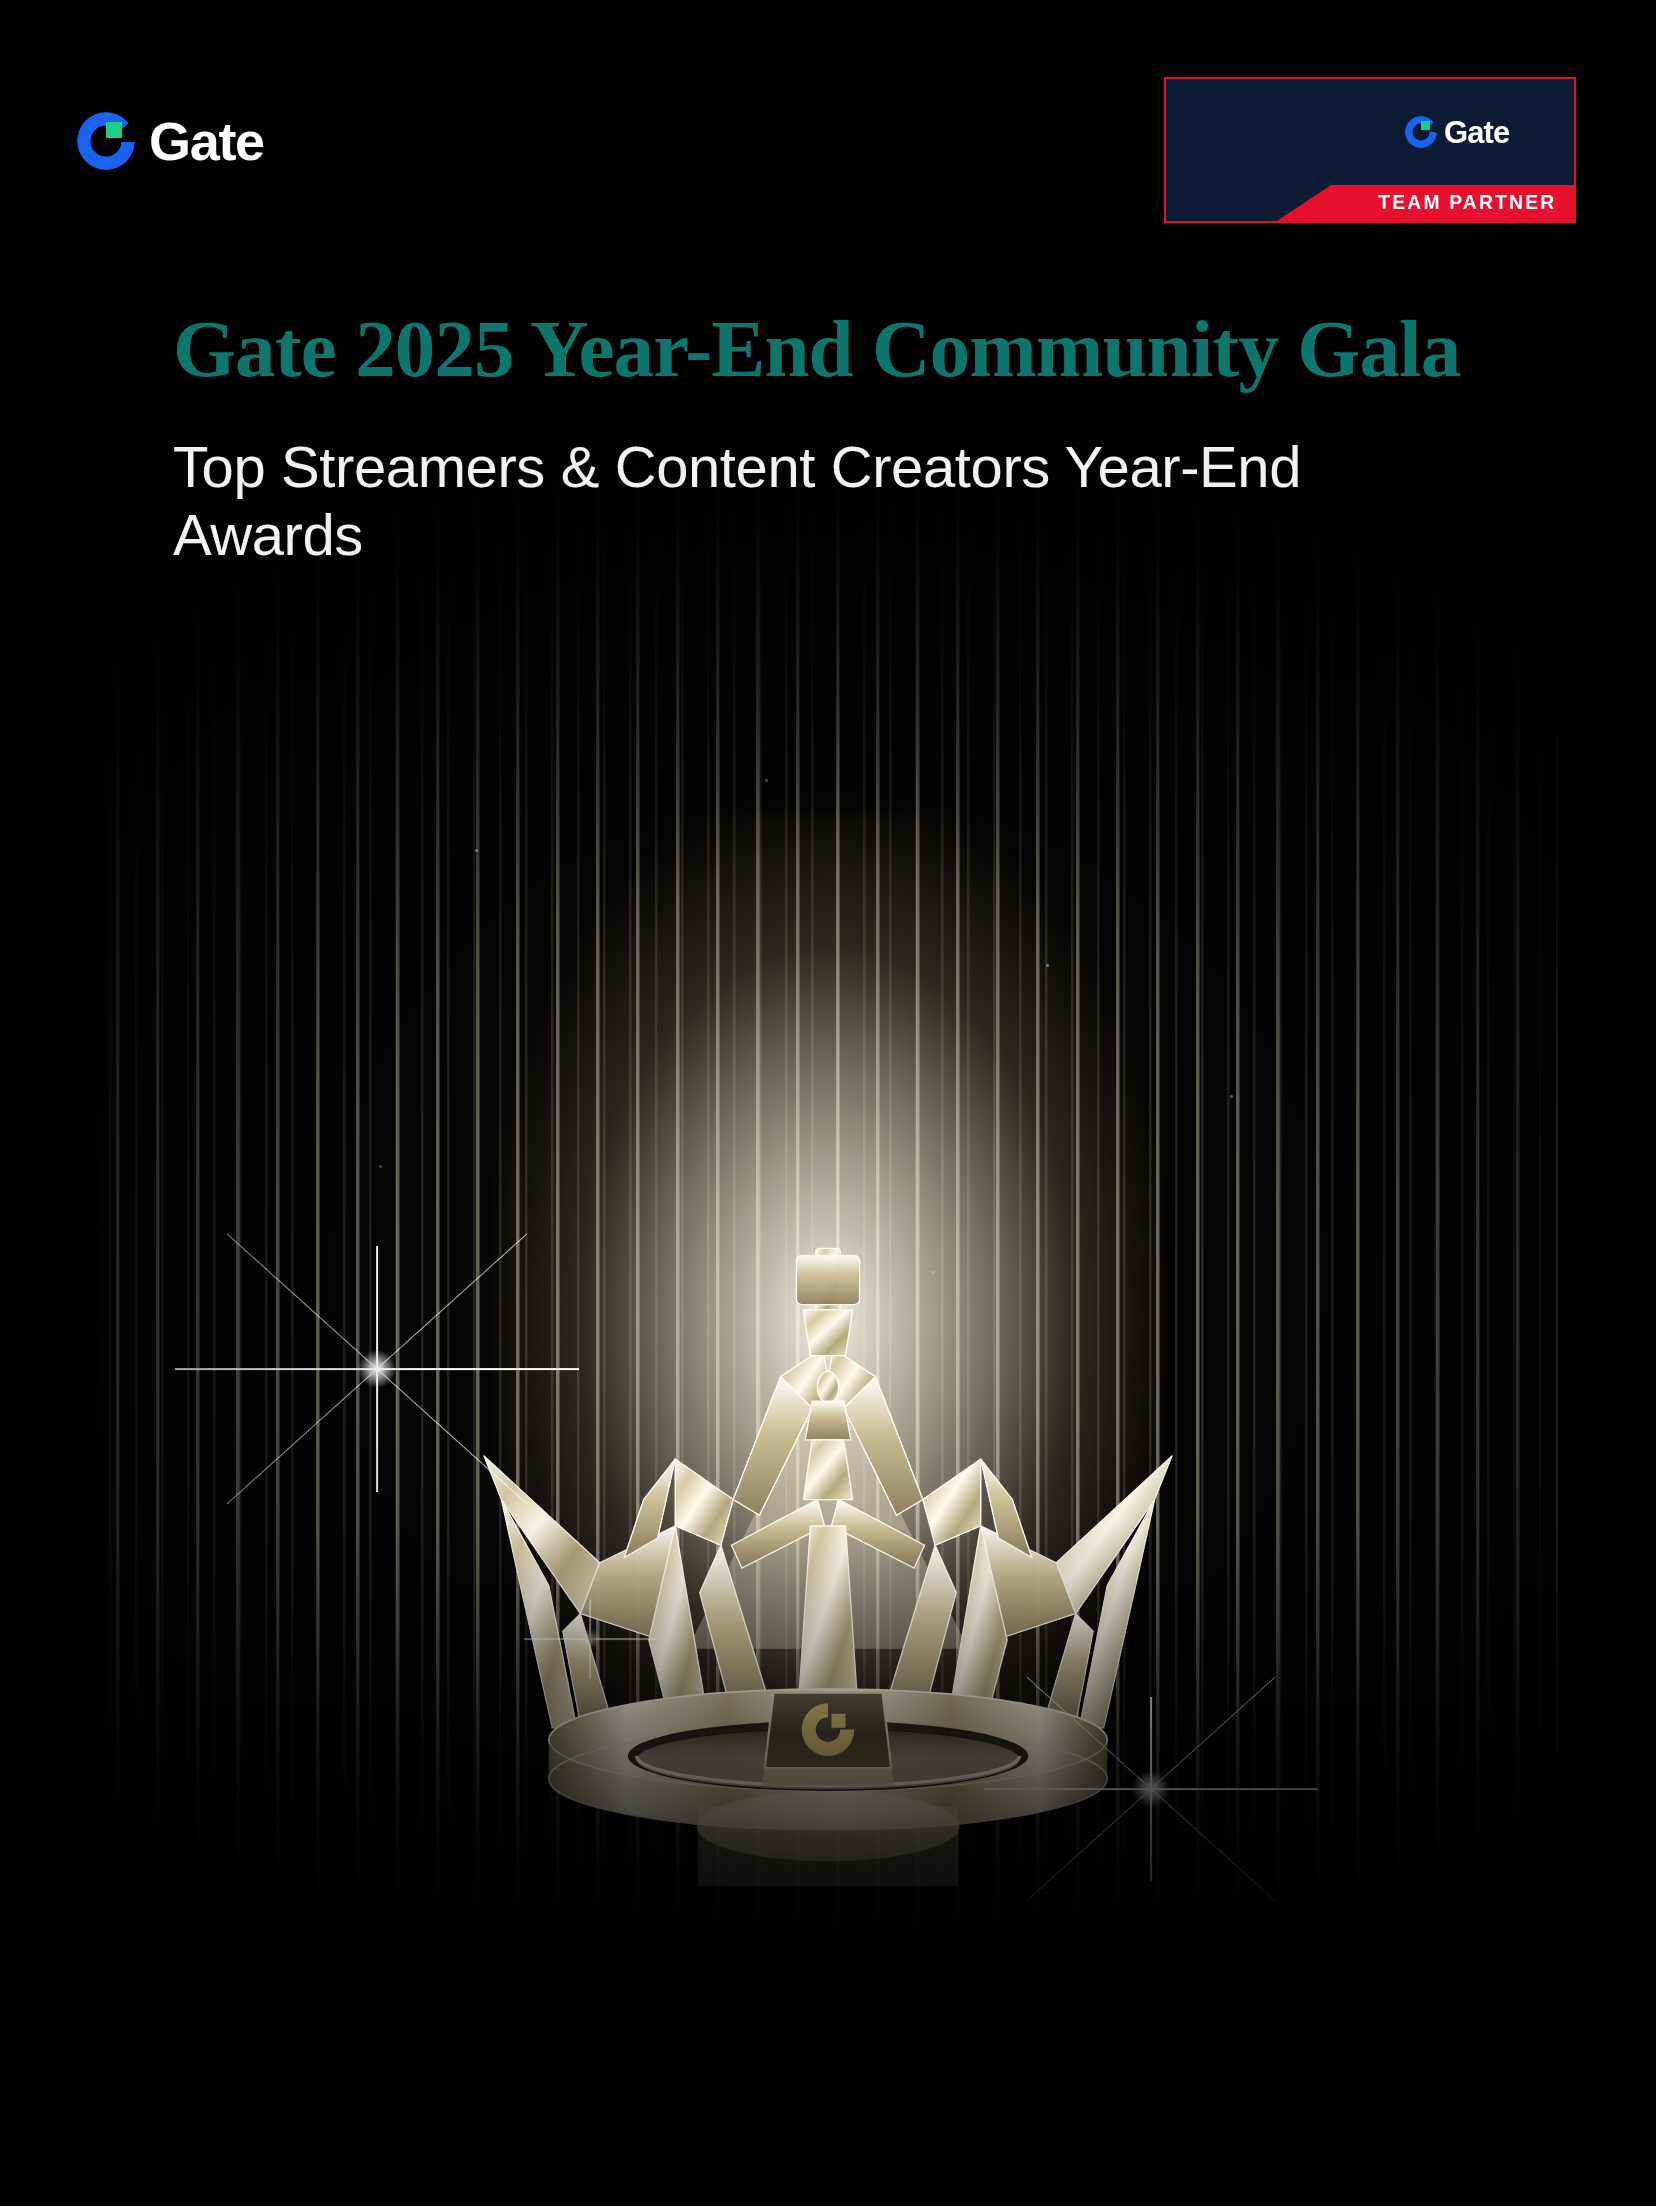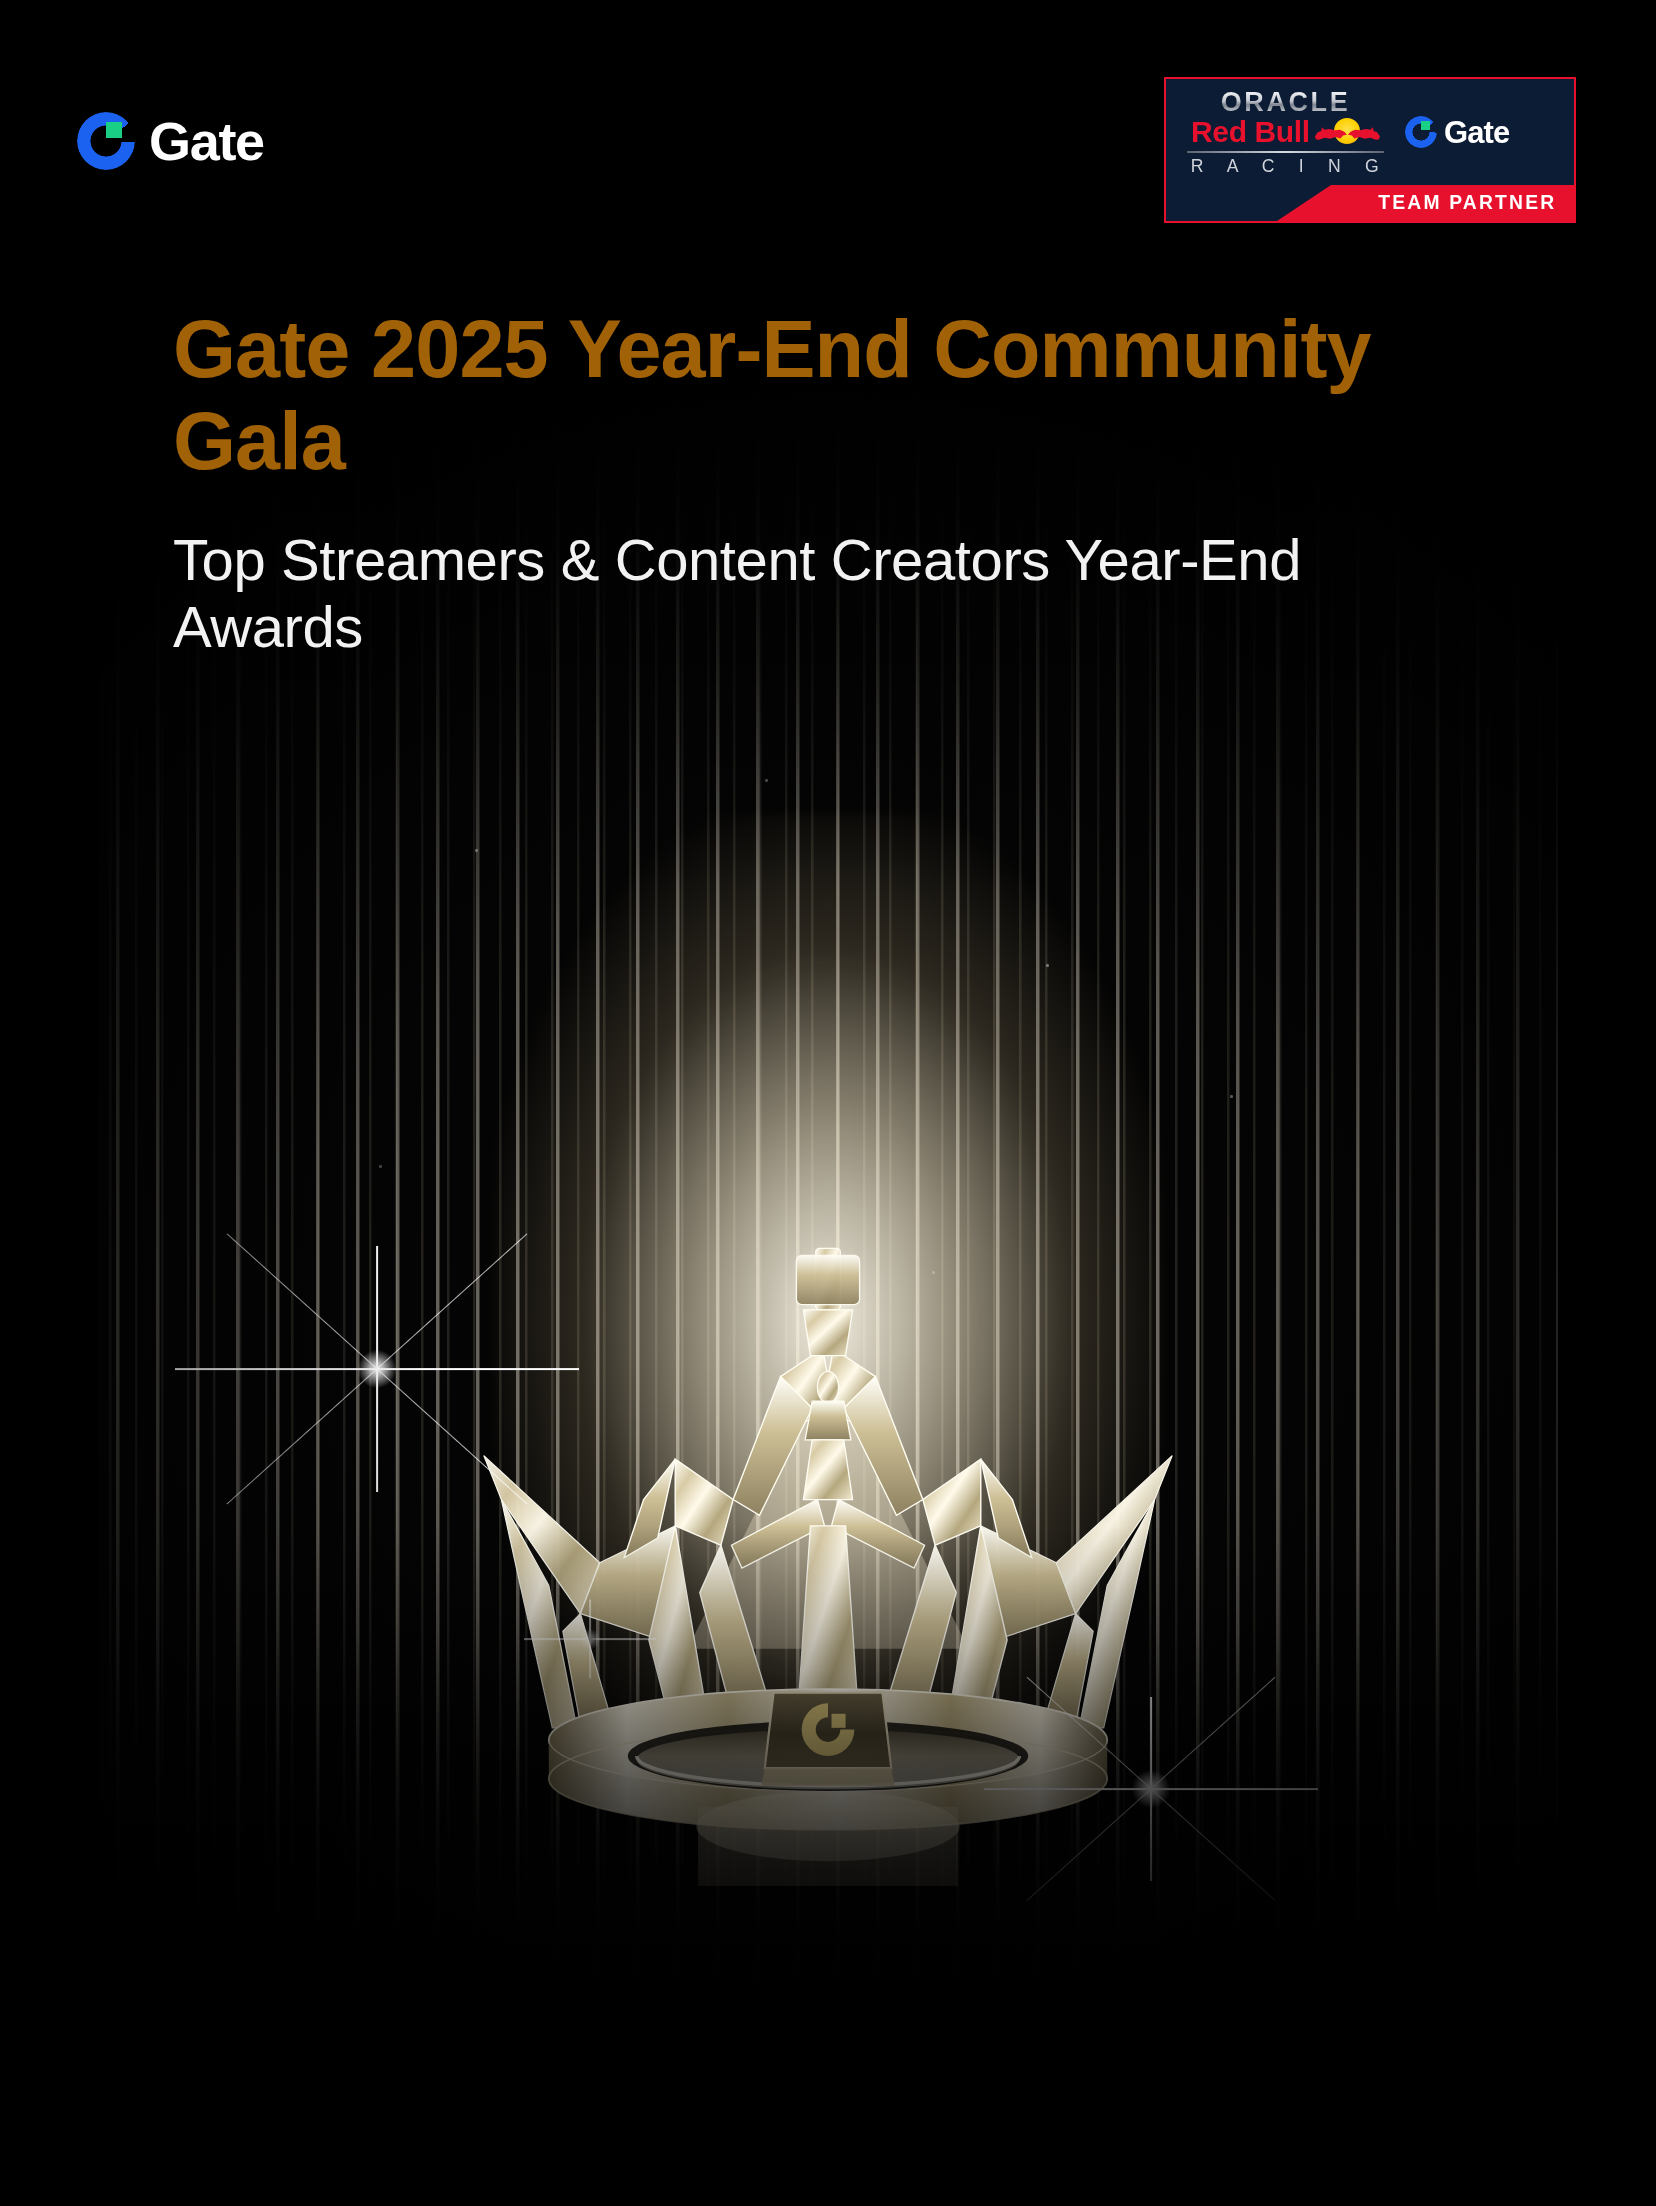--- a/index.html
+++ b/index.html
@@ -127,23 +127,24 @@
     background:#0c0c0c;
     border-radius:32px;
     overflow:hidden;
   }
   .card-text{
     position:absolute; left:0; top:0; width:100%;
     padding:68px 75px 0 75px;
     z-index:5;
   }
   .title{
-    font-size:81px; font-weight:bold; color:#a16207;
+    font-size:81px; font-weight:bold; color:#0f766e;
     line-height:1.14; letter-spacing:-0.9px;
     max-width:1369px;
+    font-family:Liberation Serif, serif;
   }
   .subtitle{
     margin-top:38px;
     font-size:58px; font-weight:400; color:#f2f2f2;
     line-height:1.16; letter-spacing:-0.4px;
     max-width:1422px;
   }
 
   
   .hero{
@@ -235,33 +236,20 @@
 
     <div class="brand">
       <span class="gate-mark">
         <span class="ring"></span>
           <span class="notch"></span>
       </span>
       <span class="brand-word">Gate</span>
     </div>
 
     <div class="rb-badge">
-      <div class="rb-left">
-        <div class="rb-oracle">ORACLE</div>
-        <div class="rb-rbrow">
-          <span class="rb-redbull">Red Bull</span>
-          <span class="rb-bulls">
-            <span class="sun"></span>
-              <span class="bull l"></span>
-              <span class="bull r"></span>
-          </span>
-        </div>
-        <div class="rb-rule"></div>
-        <div class="rb-racing">R A C I N G</div>
-      </div>
 
       <div class="rb-right">
         <span class="gate-mark">
           <span class="ring"></span>
             <span class="notch"></span>
         </span>
         <span class="rb-gateword">Gate</span>
       </div>
 
       <div class="rb-ribbon">

